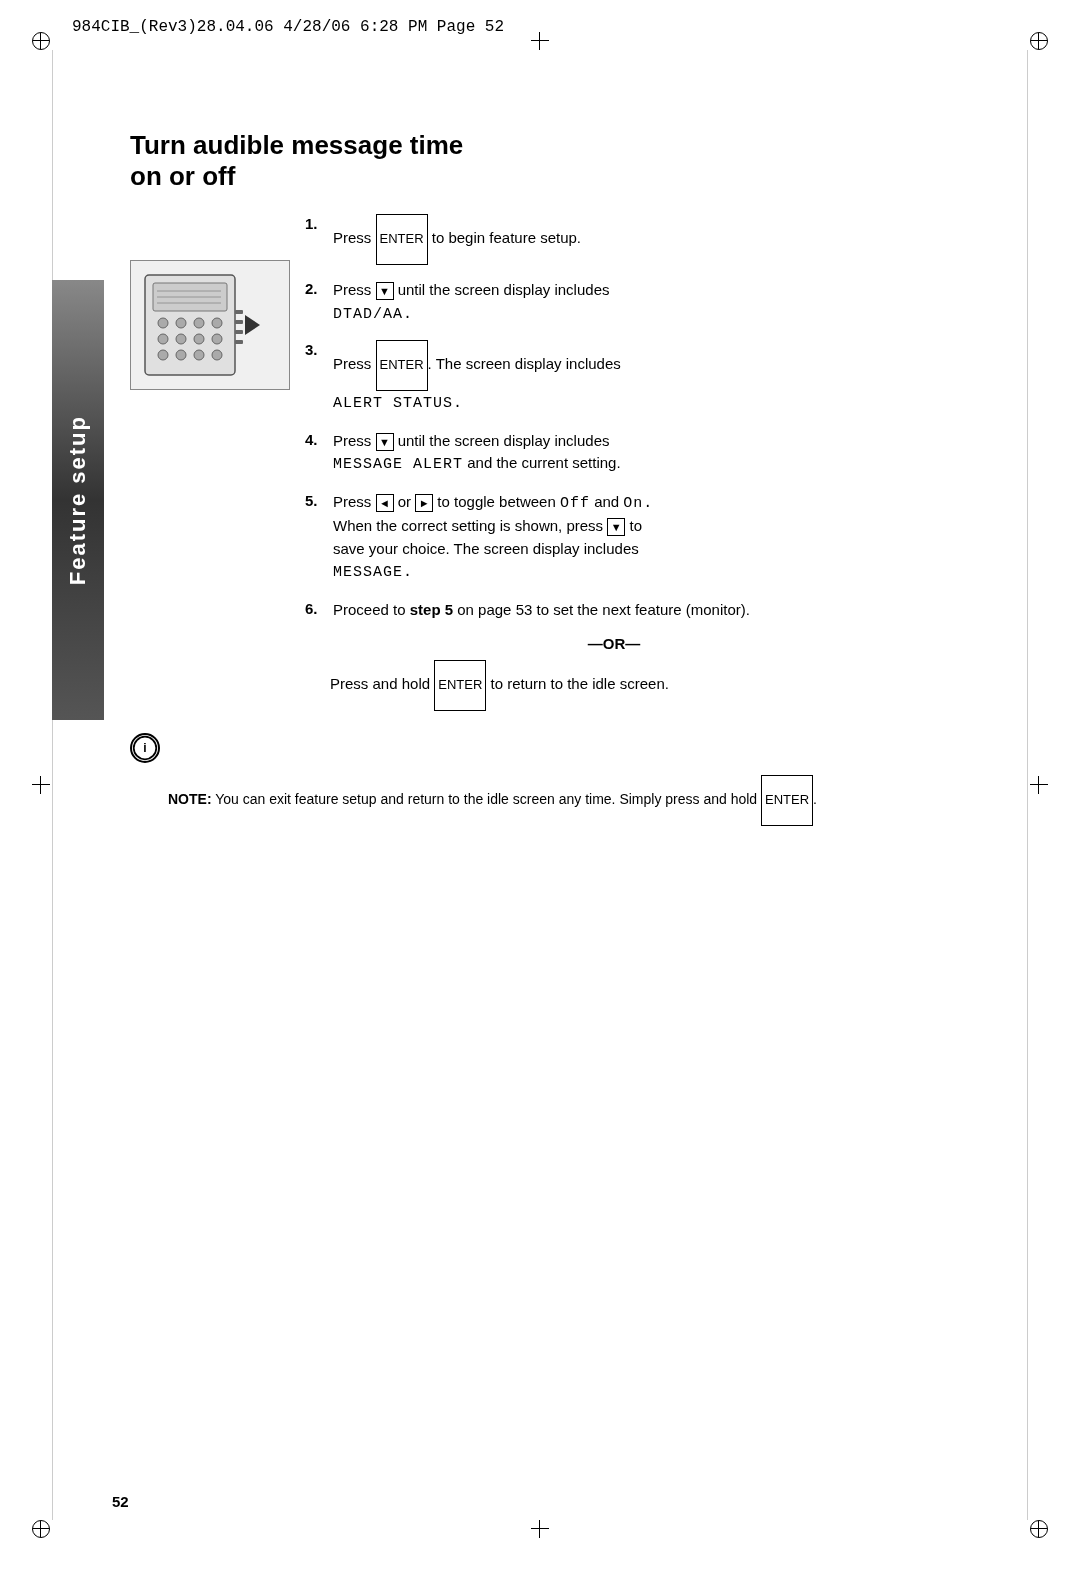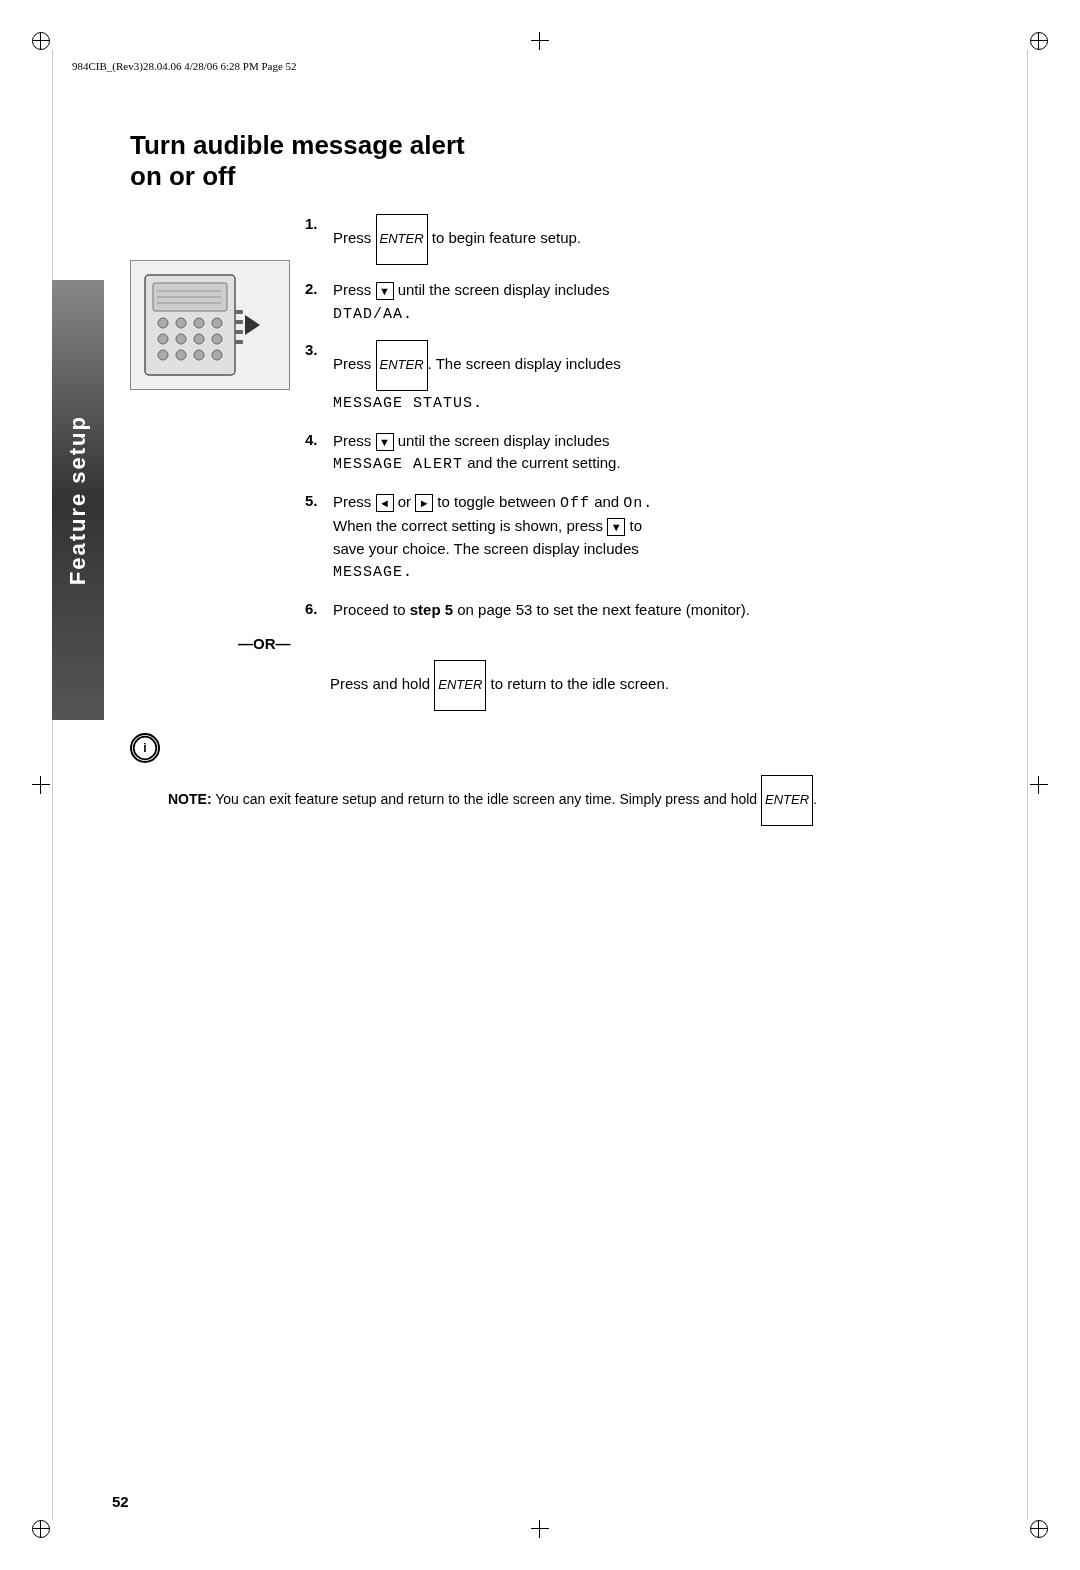--- a/index.html
+++ b/index.html
@@ -31,24 +31,23 @@
       width: 1px;
       height: 1470px;
       background: #ccc;
     }
 
     
     .header-text {
       position: absolute;
       top: 18px;
       left: 72px;
-      font-size: 11px;
+      font-size: 16px;
       color: #000;
-      font-family: Liberation Serif, serif;
-      margin-top: 42px;
+      font-family: Liberation Mono, monospace;
     }
 
     
     .side-tab {
       position: absolute;
       left: 52px;
       top: 280px;
       width: 52px;
       height: 440px;
       background: linear-gradient(to bottom, #888, #333, #555);
@@ -126,21 +125,20 @@
       font-size: 15px;
       line-height: 1.5;
       flex: 1;
     }
 
     
     .key-btn {
       display: inline-block;
       border: 1px solid #000;
       padding: 16px 3px;
-      font-style: italic;
       font-size: 13px;
       font-family: Arial, sans-serif;
       background: #fff;
       vertical-align: middle;
       line-height: 1.3;
       font-weight: normal;
     }
 
     
     .arrow-down {
@@ -364,21 +362,21 @@
     <rect x="100" y="45" width="8" height="4" rx="1" fill="#666"></rect>
     <rect x="100" y="55" width="8" height="4" rx="1" fill="#666"></rect>
     <rect x="100" y="65" width="8" height="4" rx="1" fill="#666"></rect>
     <rect x="100" y="75" width="8" height="4" rx="1" fill="#666"></rect>
   </svg>
 </div>
 
 <div class="main-content">
 
   <div class="page-title">
-    <span>Turn audible message alert</span><br>
+    <span>Turn audible message time</span><br>
     <span>on or off</span>
   </div>
 
   <ol class="steps-list" style="margin-left: 175px;">
 
     <li class="step-item">
       <span class="step-number">1.</span>
       <span class="step-text">
         Press <span class="key-btn">ENTER</span> to begin feature setup.
       </span>
@@ -389,21 +387,21 @@
       <span class="step-text">
         Press <span class="arrow-down">▼</span> until the screen display includes<br>
         <span class="display-text">DTAD/AA.</span>
       </span>
     </li>
 
     <li class="step-item">
       <span class="step-number">3.</span>
       <span class="step-text">
         Press <span class="key-btn">ENTER</span>. The screen display includes<br>
-        <span class="display-text">MESSAGE STATUS.</span>
+        <span class="display-text">ALERT STATUS.</span>
       </span>
     </li>
 
     <li class="step-item">
       <span class="step-number">4.</span>
       <span class="step-text">
         Press <span class="arrow-down">▼</span> until the screen display includes<br>
         <span class="display-text">MESSAGE ALERT</span> and the current setting.
       </span>
     </li>
@@ -419,21 +417,21 @@
     </li>
 
     <li class="step-item">
       <span class="step-number">6.</span>
       <span class="step-text">
         Proceed to <strong>step 5</strong> on page 53 to set the next feature (monitor).
       </span>
     </li>
   </ol>
 
-  <div class="or-divider" style="margin-left: 108px;">—OR—</div>
+  <div class="or-divider" style="margin-left: 108px; text-align: center;">—OR—</div>
 
   <div class="or-paragraph" style="margin-left: 200px;">
     Press and hold <span class="key-btn">ENTER</span> to return to the idle screen.
   </div>
 
   <div class="note-block" style="margin-top: 24px;">
     <span class="note-icon">
       <svg width="30" height="30" viewBox="0 0 30 30" xmlns="http://www.w3.org/2000/svg">
         <circle cx="15" cy="15" r="13" fill="none" stroke="#000" stroke-width="2"></circle>
         <text x="15" y="20" text-anchor="middle" font-size="14" font-weight="bold" font-family="Arial" fill="#000">i</text>

